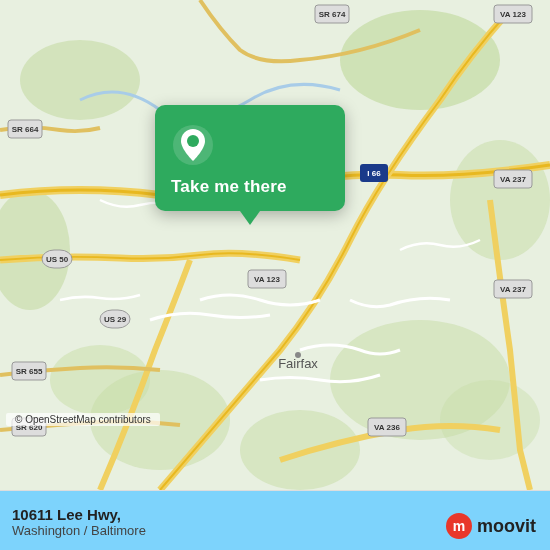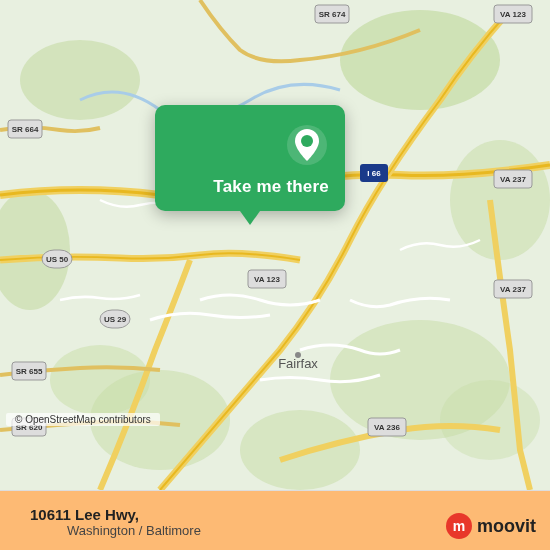--- a/index.html
+++ b/index.html
@@ -30,21 +30,21 @@
     
     #popup-card {
       position: absolute;
       top: 105px;
       left: 155px;
       width: 190px;
       background: #2eaa5e;
       border-radius: 10px;
       display: flex;
       flex-direction: column;
-      align-items: flex-end;
+      align-items: flex-start;
       padding: 18px 16px 14px;
       box-shadow: 0 4px 16px rgba(0,0,0,0.28);
       cursor: pointer;
       z-index: 10;
     }
 
     #popup-card::after {
       content: '';
       position: absolute;
       bottom: -14px;
@@ -66,38 +66,37 @@
       font-size: 17px;
       font-weight: 600;
       letter-spacing: 0.2px;
       text-align: center;
     }
 
     
     #bottom-bar {
       width: 550px;
       height: 60px;
-      background: #fdba74;
+      background: #7dd3fc;
       display: flex;
       flex-direction: column;
       justify-content: center;
-      padding: 6px 30px 4px;
+      padding: 6px 12px 4px;
       border-top: 1px solid #ddd;
     }
 
     #address-line {
       font-size: 15px;
       font-weight: 700;
       color: #222;
     }
 
     #city-line {
       font-size: 13px;
       color: #444;
-      margin-left: 37px;
     }
 
     #attribution {
       position: absolute;
       bottom: 64px;
       left: 6px;
       font-size: 10px;
       color: #333;
       background: rgba(255,255,255,0.7);
       padding: 1px 9px;

